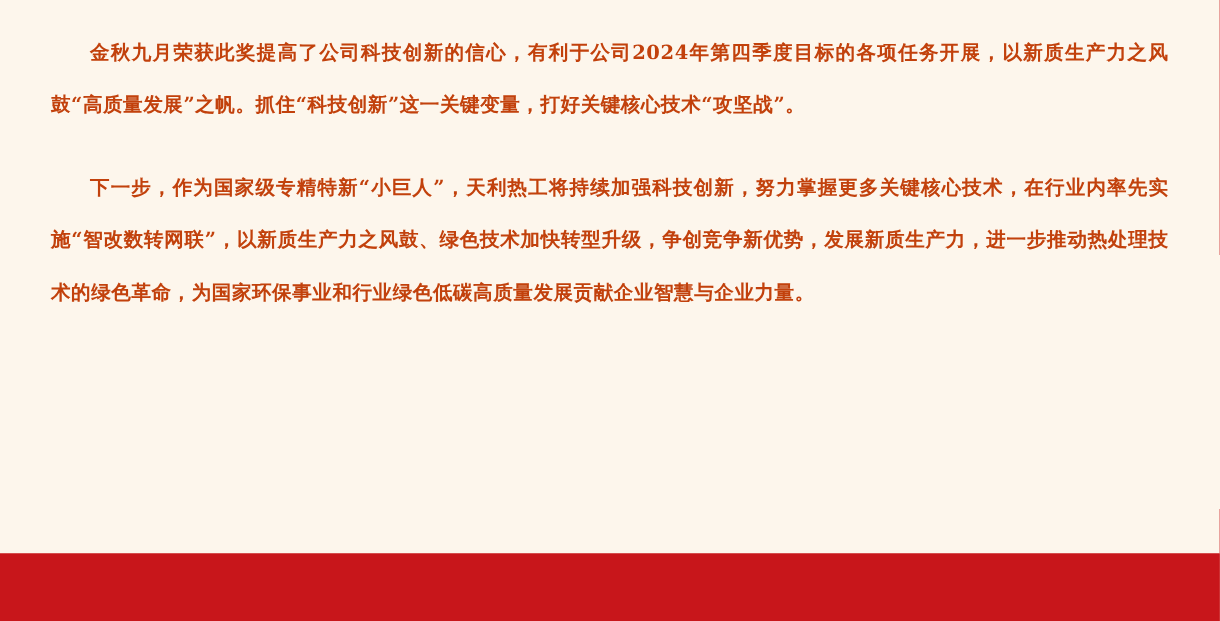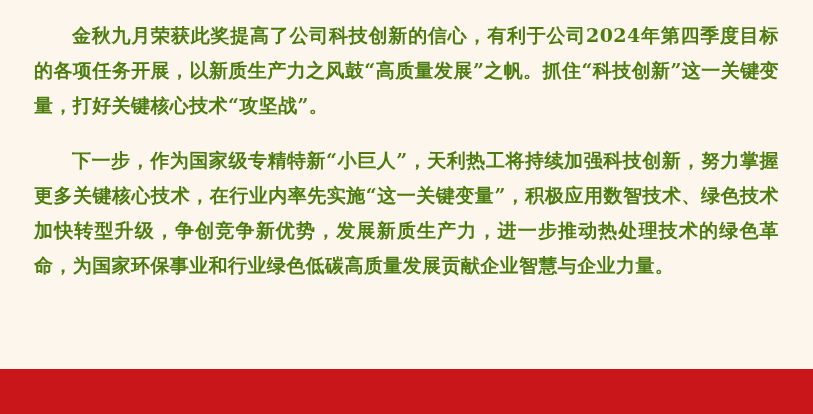--- a/index.html
+++ b/index.html
@@ -28,23 +28,23 @@
     background: #fdf6ec;
     box-sizing: border-box;
     padding: 18px 34px 10px 34px;
   }
   .content {
     width: 100%;
   }
   p.para {
     margin: 0 0 20px 0;
     font-family: "DejaVu Serif", serif;
-    font-size: 19px;
+    font-size: 13px;
     line-height: 35px;
-    color: #4d7c0f;
+    color: #c2410c;
     text-align: justify;
     text-indent: 2em;
     letter-spacing: 0.4px;
     font-weight: 600;
   }
   p.para:last-child {
     margin-bottom: 0;
   }
   .footer-band {
     position: absolute;
@@ -55,17 +55,17 @@
     background: #c8161b;
   }
 </style>
 </head>
 <body>
 
 <div class="page">
   <div class="card">
     <div class="content">
       <p class="para">金秋九月荣获此奖提高了公司科技创新的信心，有利于公司2024年第四季度目标的各项任务开展，以新质生产力之风鼓“高质量发展”之帆。抓住“科技创新”这一关键变量，打好关键核心技术“攻坚战”。</p>
-      <p class="para">下一步，作为国家级专精特新“小巨人”，天利热工将持续加强科技创新，努力掌握更多关键核心技术，在行业内率先实施“这一关键变量”，积极应用数智技术、绿色技术加快转型升级，争创竞争新优势，发展新质生产力，进一步推动热处理技术的绿色革命，为国家环保事业和行业绿色低碳高质量发展贡献企业智慧与企业力量。</p>
+      <p class="para">下一步，作为国家级专精特新“小巨人”，天利热工将持续加强科技创新，努力掌握更多关键核心技术，在行业内率先实施“智改数转网联”，以新质生产力之风鼓、绿色技术加快转型升级，争创竞争新优势，发展新质生产力，进一步推动热处理技术的绿色革命，为国家环保事业和行业绿色低碳高质量发展贡献企业智慧与企业力量。</p>
     </div>
   </div>
   <div class="footer-band"></div>
 </div>
 
 </body></html>

